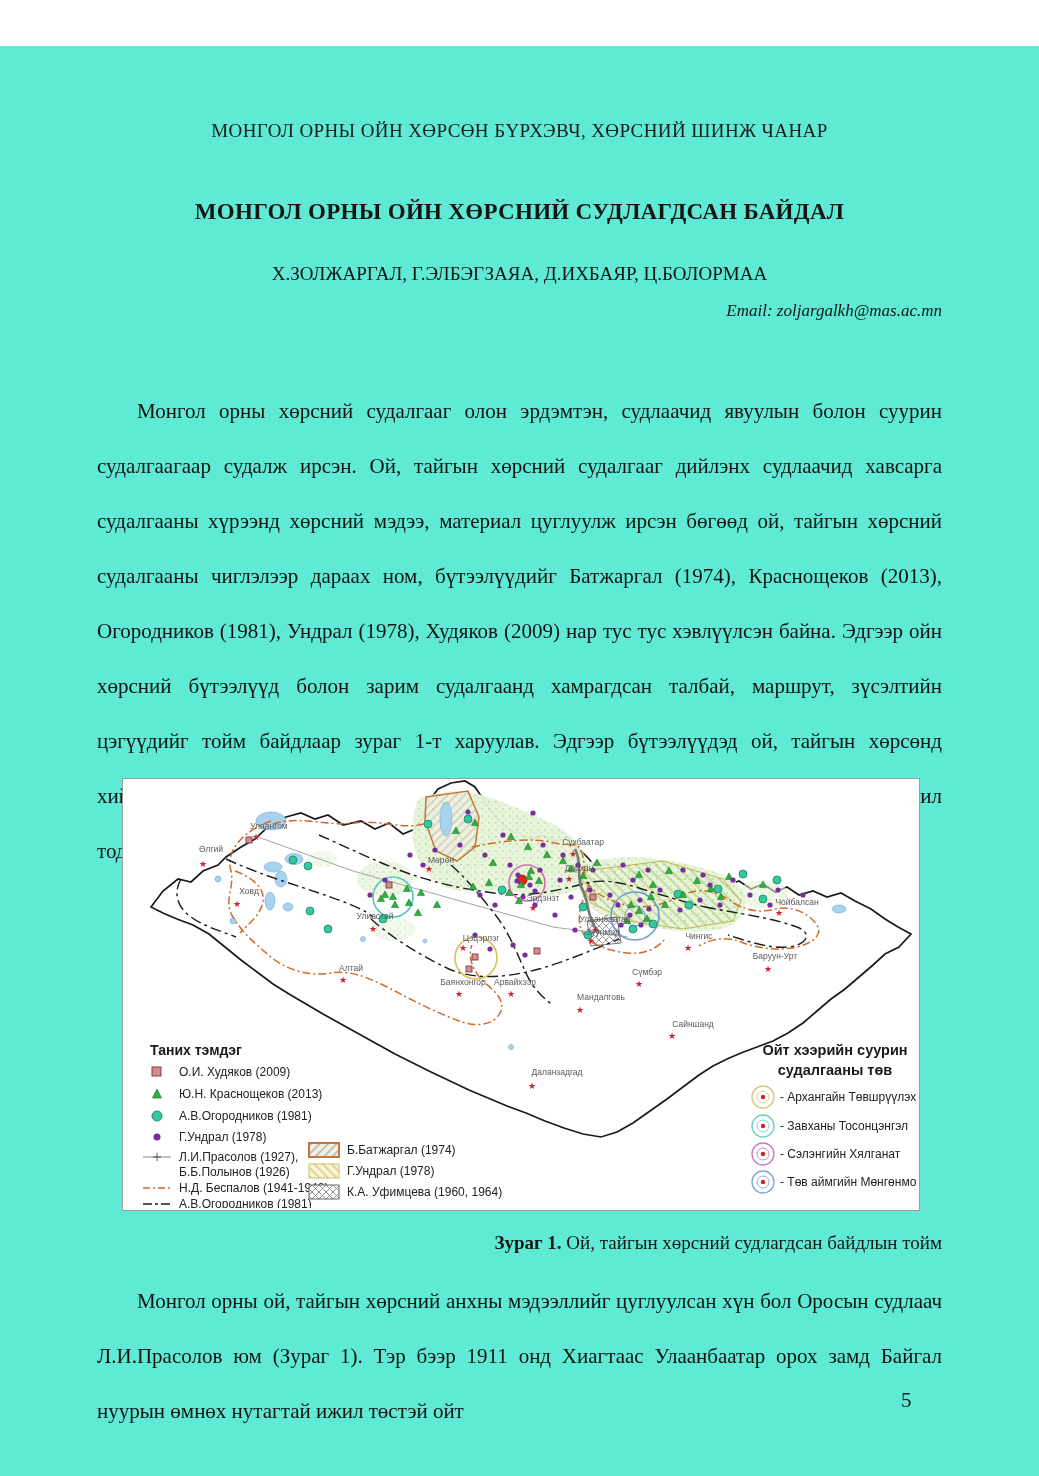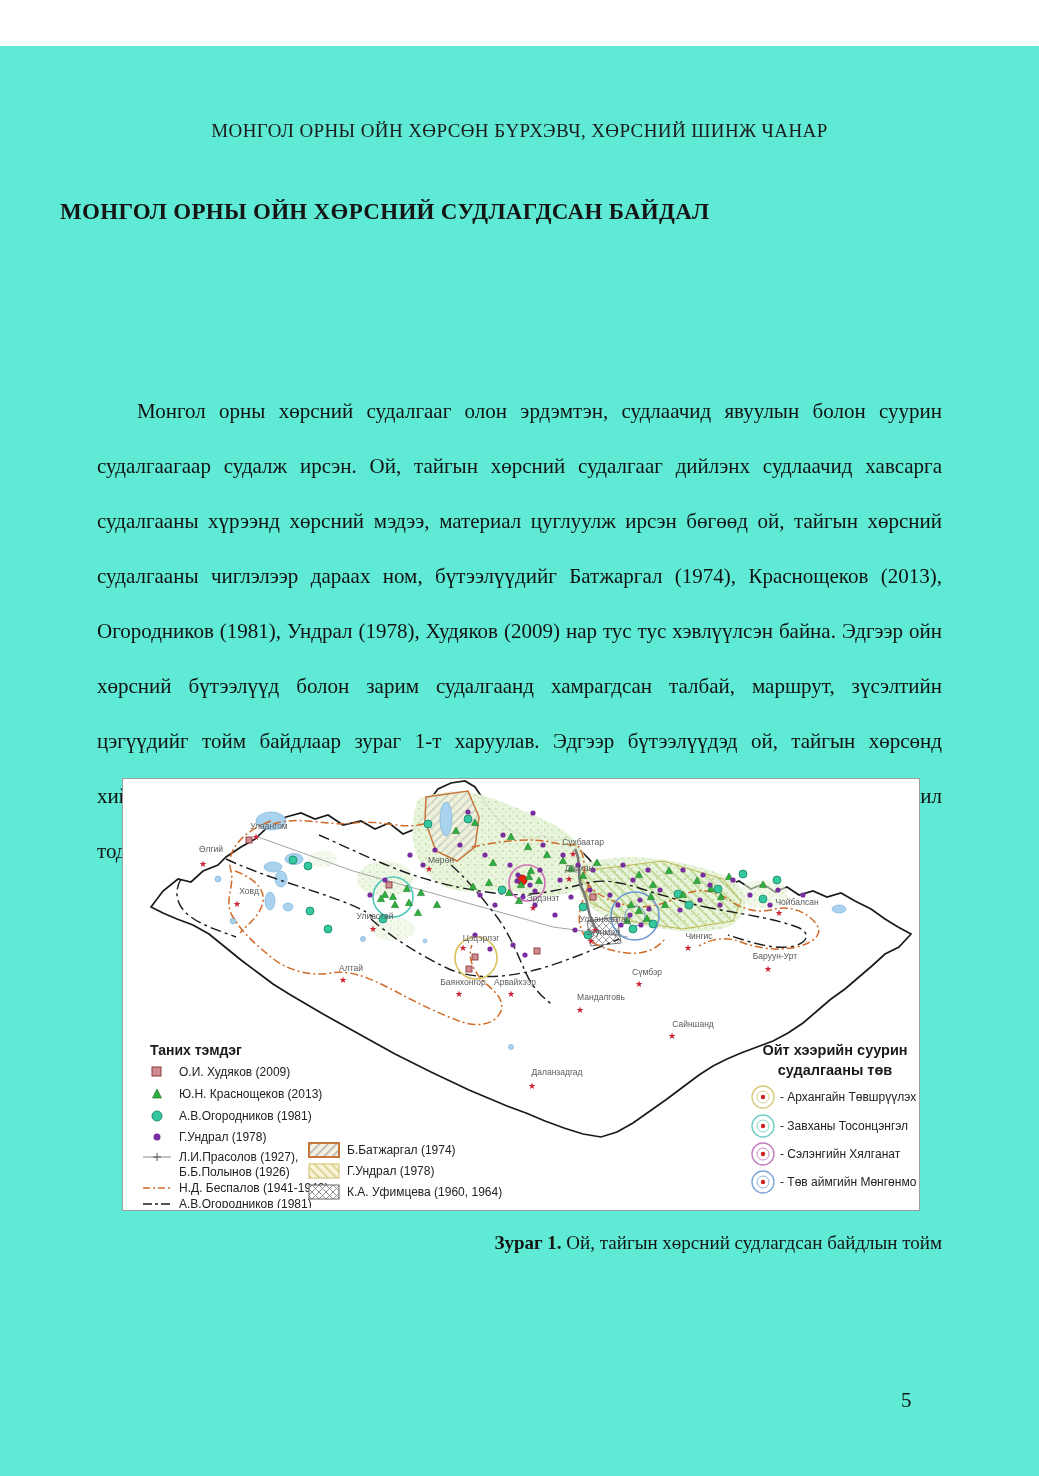--- a/index.html
+++ b/index.html
@@ -1,20 +1,20 @@
 <!DOCTYPE html>
 <html><head>
 <meta charset="utf-8">
 <style>
   html,body{margin:0;padding:0;background:#ffffff;}
   .page{position:relative;width:1039px;height:1476px;background:#5eead4;
         font-family:"Liberation Serif", serif;color:#151515;overflow:hidden;margin-top:46px;}
   .running-head{position:absolute;top:74px;left:60px;right:60px;text-align:center;
         font-size:19px;letter-spacing:.4px;color:#1c1c1c;}
-  .article-title{position:absolute;top:153px;left:60px;right:60px;text-align:left;
+  .article-title{position:absolute;top:153px;left:60px;right:60px;text-align:center;
         font-size:23px;font-weight:bold;letter-spacing:.3px;}
   .authors{position:absolute;top:217px;left:60px;right:60px;text-align:center;font-size:19px;}
   .email{position:absolute;top:255px;left:97px;width:845px;text-align:right;
         font-style:italic;font-size:17px;}
   .para{position:absolute;left:97px;width:845px;font-size:21px;line-height:55px;
         text-align:justify;text-indent:40px;color:#121212;}
   .para1{top:338px;}
   .para2{top:1228px;}
   .figure{position:absolute;top:732px;left:122px;width:796px;height:431px;
         border:1px solid #9e9e9e;background:#fff;}
@@ -23,20 +23,22 @@
   .caption b{font-weight:bold;}
   .pagenum{position:absolute;top:1342px;left:901px;font-size:21px;}
 </style>
 </head>
 <body>
 
 <div class="page">
 
   <div class="running-head">МОНГОЛ ОРНЫ ОЙН ХӨРСӨН БҮРХЭВЧ, ХӨРСНИЙ ШИНЖ ЧАНАР</div>
   <div class="article-title">МОНГОЛ ОРНЫ ОЙН ХӨРСНИЙ СУДЛАГДСАН БАЙДАЛ</div>
+  <div class="authors">Х.ЗОЛЖАРГАЛ, Г.ЭЛБЭГЗАЯА, Д.ИХБАЯР, Ц.БОЛОРМАА</div>
+  <div class="email">Email: zoljargalkh@mas.ac.mn</div>
   <div class="para para1">Монгол орны хөрсний судалгааг олон эрдэмтэн, судлаачид явуулын болон суурин судалгаагаар судалж ирсэн. Ой, тайгын хөрсний судалгааг дийлэнх судлаачид хавсарга судалгааны хүрээнд хөрсний мэдээ, материал цуглуулж ирсэн бөгөөд ой, тайгын хөрсний судалгааны чиглэлээр дараах ном, бүтээлүүдийг Батжаргал (1974), Краснощеков (2013), Огородников (1981), Ундрал (1978), Худяков (2009) нар тус тус хэвлүүлсэн байна. Эдгээр ойн хөрсний бүтээлүүд болон зарим судалгаанд хамрагдсан талбай, маршрут, зүсэлтийн цэгүүдийг тойм байдлаар зураг 1-т харуулав. Эдгээр бүтээлүүдэд ой, тайгын хөрсөнд хийгдсэн олон зүсэлтийн мэдээ материал байдаг боловч координат болон цэгийн байршил тодорхойгүйгээс цөөн цэг, судалгааны маршрутыг доорх зурагт харууллаа.</div>
 
   <div class="figure">
     <svg id="mapsvg" width="794" height="429" viewBox="0 0 794 429">
       <defs>
         <pattern id="spk" width="7" height="7" patternUnits="userSpaceOnUse">
           <rect width="7" height="7" fill="#e7f3da"></rect>
           <circle cx="2" cy="2" r="0.9" fill="#b5da92"></circle>
           <circle cx="5" cy="5" r="0.8" fill="#c3e2a4"></circle>
         </pattern>
@@ -328,14 +330,15 @@
           <circle cx="640" cy="403" r="2.2" fill="#cc2222"></circle>
           <text x="657" y="407" font-size="12" fill="#222" font-family="&quot;Liberation Sans&quot;, sans-serif">- Төв аймгийн Мөнгөнморьт</text>
         </g>
     </svg>
   </div>
 
   <div class="caption">
     <b>Зураг 1.</b><span> Ой, тайгын хөрсний судлагдсан байдлын тойм</span>
   </div>
 
+  <div class="para para2">Монгол орны ой, тайгын хөрсний анхны мэдээллийг цуглуулсан хүн бол Оросын судлаач Л.И.Прасолов юм (Зураг 1). Тэр бээр 1911 онд Хиагтаас Улаанбаатар орох замд Байгал нуурын өмнөх нутагтай ижил төстэй ойт</div>
   <div class="pagenum">5</div>
 </div>
 
 </body></html>

